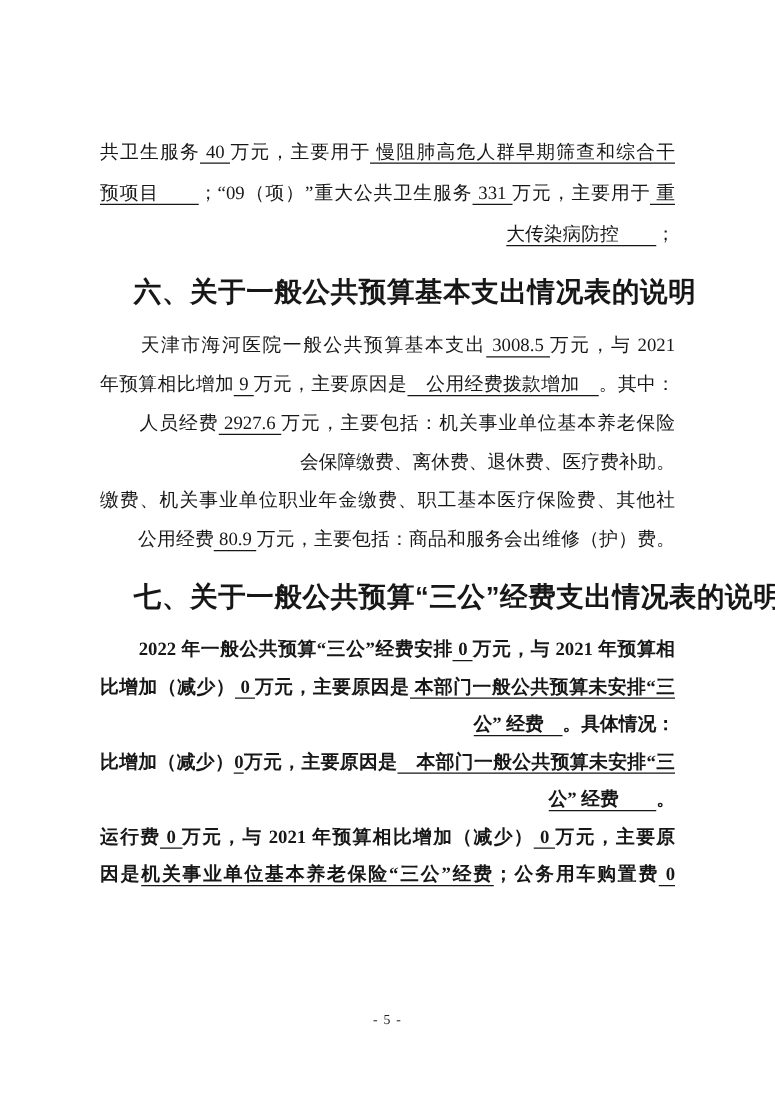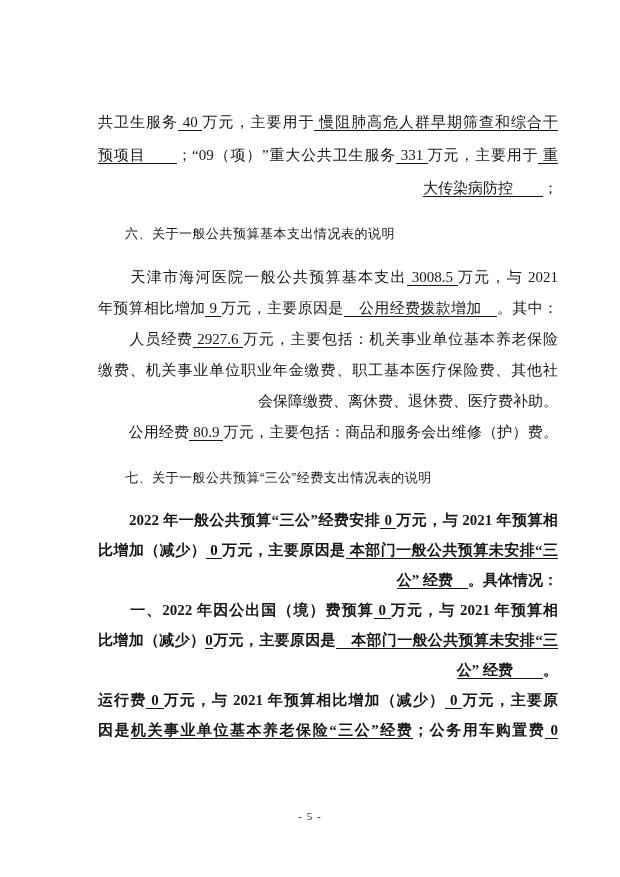--- a/index.html
+++ b/index.html
@@ -3,38 +3,38 @@
 <meta charset="utf-8">
 <style>
   html,body{margin:0;padding:0;background:#ffffff;}
   body{width:620px;height:877px;overflow:hidden;}
   .page{
     position:relative;width:620px;height:877px;background:#ffffff;
     color:#171717;
     font-family:"Liberation Serif","DejaVu Serif",serif;
   }
   .content{
-    position:absolute;left:98px;top:106px;width:460px;
+    position:absolute;left:80px;top:106px;width:460px;
   }
   .para{margin:0;}
   .line{
     font-size:15px;
     white-space:normal;
     text-align:right;
     overflow:visible;
   }
   .lh33 .line{line-height:33px;height:33px;}
   .lh31 .line{line-height:31px;height:31px;}
   .lh30 .line{line-height:30px;height:30px;font-weight:bold;}
   .line.j{text-align:justify;text-align-last:justify;}
   .u{border-bottom:1px solid #171717;}
   .heading{
     font-family:"Liberation Sans","DejaVu Sans",sans-serif;
-    font-weight:400;
-    font-size:13px;
+    font-weight:700;
+    font-size:22px;
     line-height:30px;height:30px;
     padding-left:27px;
     letter-spacing:0.5px;
     white-space:nowrap;
   }
   .heading.h6{margin:14px 0 13px 0;}
   .heading.h7{margin:15px 0 12px 0;}
   .footer{
     position:absolute;left:0;top:807px;width:620px;
     text-align:center;
@@ -52,32 +52,31 @@
       <div class="para lh33">
         <div class="line j"><span>共卫生服务</span><span class="u"> 40 </span><span>万元，主要用于</span><span class="u"> 慢阻肺高危人群早期筛查和综合干</span></div>
         <div class="line j"><span class="u">预项目　　</span><span>；“09（项）”重大公共卫生服务</span><span class="u"> 331 </span><span>万元，主要用于</span><span class="u"> 重</span></div>
         <div class="line"><span class="u">大传染病防控　　</span><span>；</span></div>
       </div>
       <div class="heading h6">六、关于一般公共预算基本支出情况表的说明</div>
       <div class="para lh31">
         <div class="line j"><span>　　天津市海河医院一般公共预算基本支出</span><span class="u"> 3008.5 </span><span>万元，与 2021</span></div>
         <div class="line j"><span>年预算相比增加</span><span class="u"> 9 </span><span>万元，主要原因是</span><span class="u">　公用经费拨款增加　</span><span>。其中：</span></div>
         <div class="line j"><span>　　人员经费</span><span class="u"> 2927.6 </span><span>万元，主要包括：机关事业单位基本养老保险</span></div>
+        <div class="line"><span>会保障缴费、离休费、退休费、医疗费补助。</span></div>
         <div class="line j"><span>缴费、机关事业单位职业年金缴费、职工基本医疗保险费、其他社</span></div>
-        <div class="line"><span>会保障缴费、离休费、退休费、医疗费补助。</span></div>
         <div class="line j"><span>　　公用经费</span><span class="u"> 80.9 </span><span>万元，主要包括：商品和服务会出维修（护）费。</span></div>
       </div>
       <div class="heading h7">七、关于一般公共预算“三公”经费支出情况表的说明</div>
       <div class="para lh30">
         <div class="line j"><span>　　2022 年一般公共预算“三公”经费安排</span><span class="u"> 0 </span><span>万元，与 2021 年预算相</span></div>
         <div class="line j"><span>比增加（减少）</span><span class="u"> 0 </span><span>万元，主要原因是</span><span class="u"> 本部门一般公共预算未安排“三</span></div>
         <div class="line"><span class="u">公” 经费　</span><span>。具体情况：</span></div>
       </div>
       <div class="para lh30">
-        <div class="line j"><span>　　一、2022 年因公出国（境）费预算</span><span class="u"> 0 </span><span>万元，与 2021 年预算相</span></div>
         <div class="line j"><span>比增加（减少）</span><span class="u">0</span><span>万元，主要原因是</span><span class="u">　本部门一般公共预算未安排“三</span></div>
         <div class="line"><span class="u">公” 经费　　</span><span>。</span></div>
       </div>
       <div class="para lh30">
         <div class="line j"><span>运行费</span><span class="u"> 0 </span><span>万元，与 2021 年预算相比增加（减少）</span><span class="u"> 0 </span><span>万元，主要原</span></div>
         <div class="line j"><span>因是</span><span class="u">机关事业单位基本养老保险“三公”经费</span><span>；公务用车购置费</span><span class="u"> 0</span></div>
       </div>
     </div>
   <div class="footer">
     <span>- 5 -</span>

